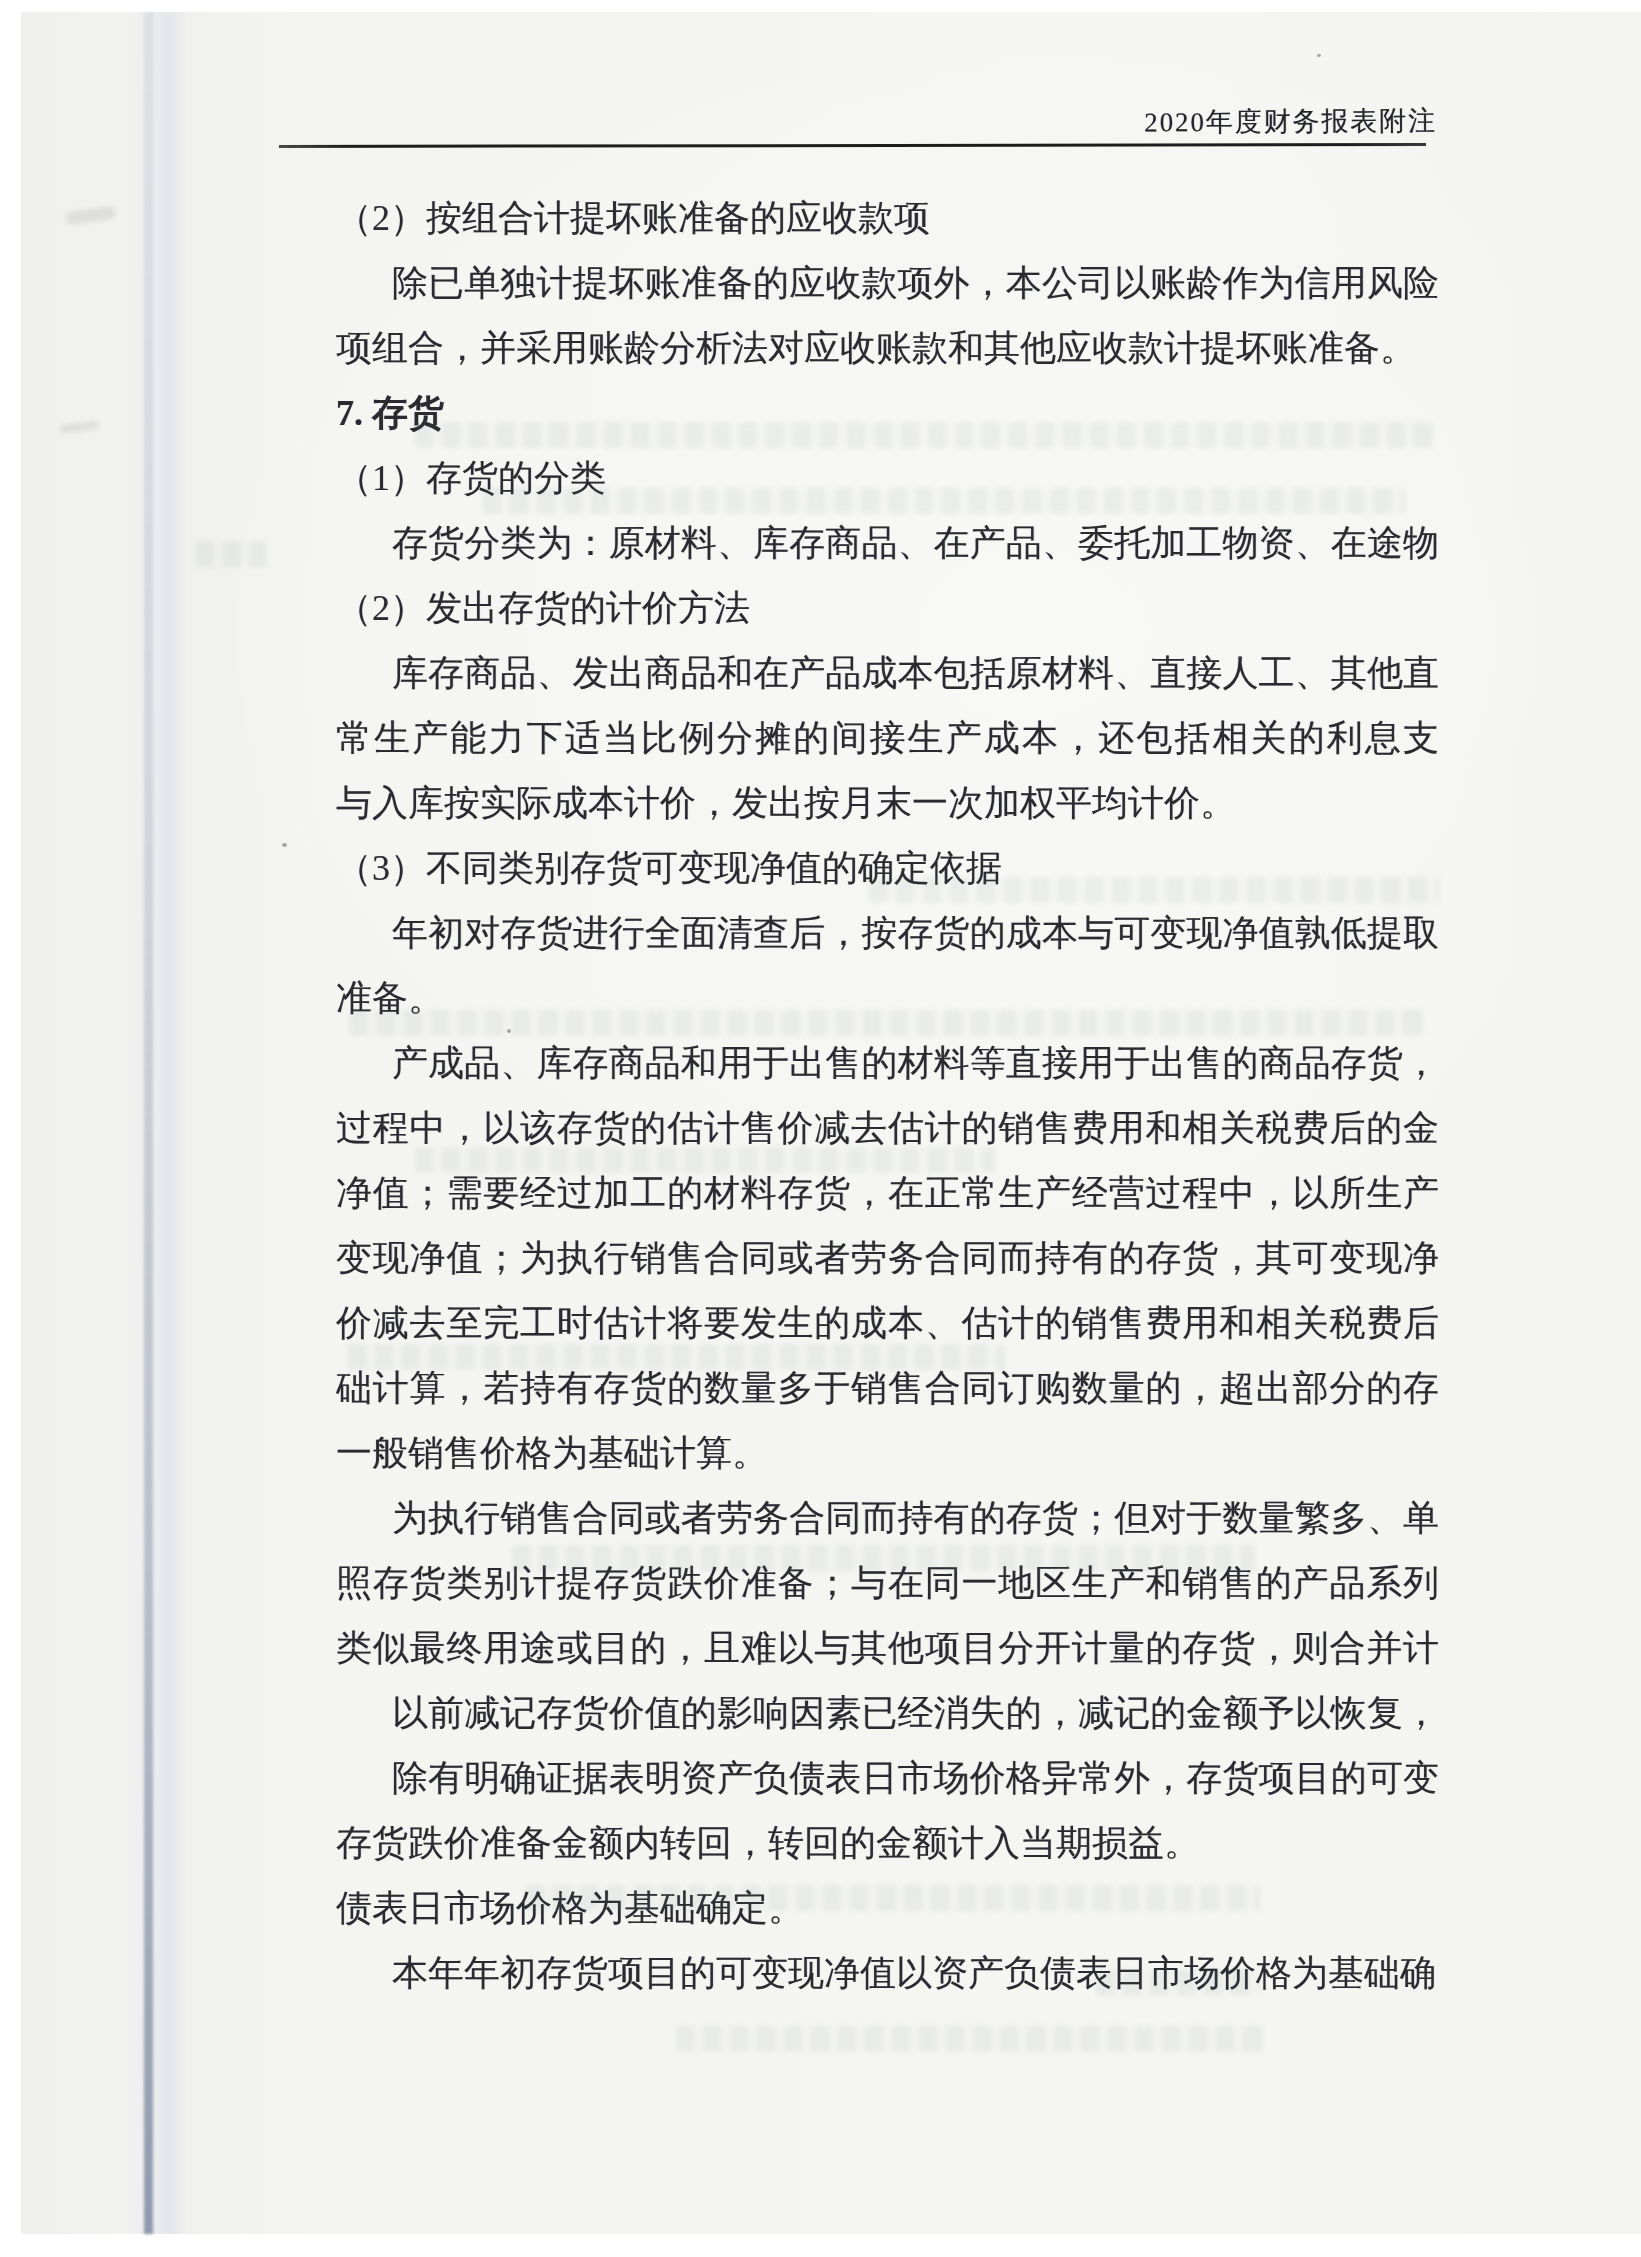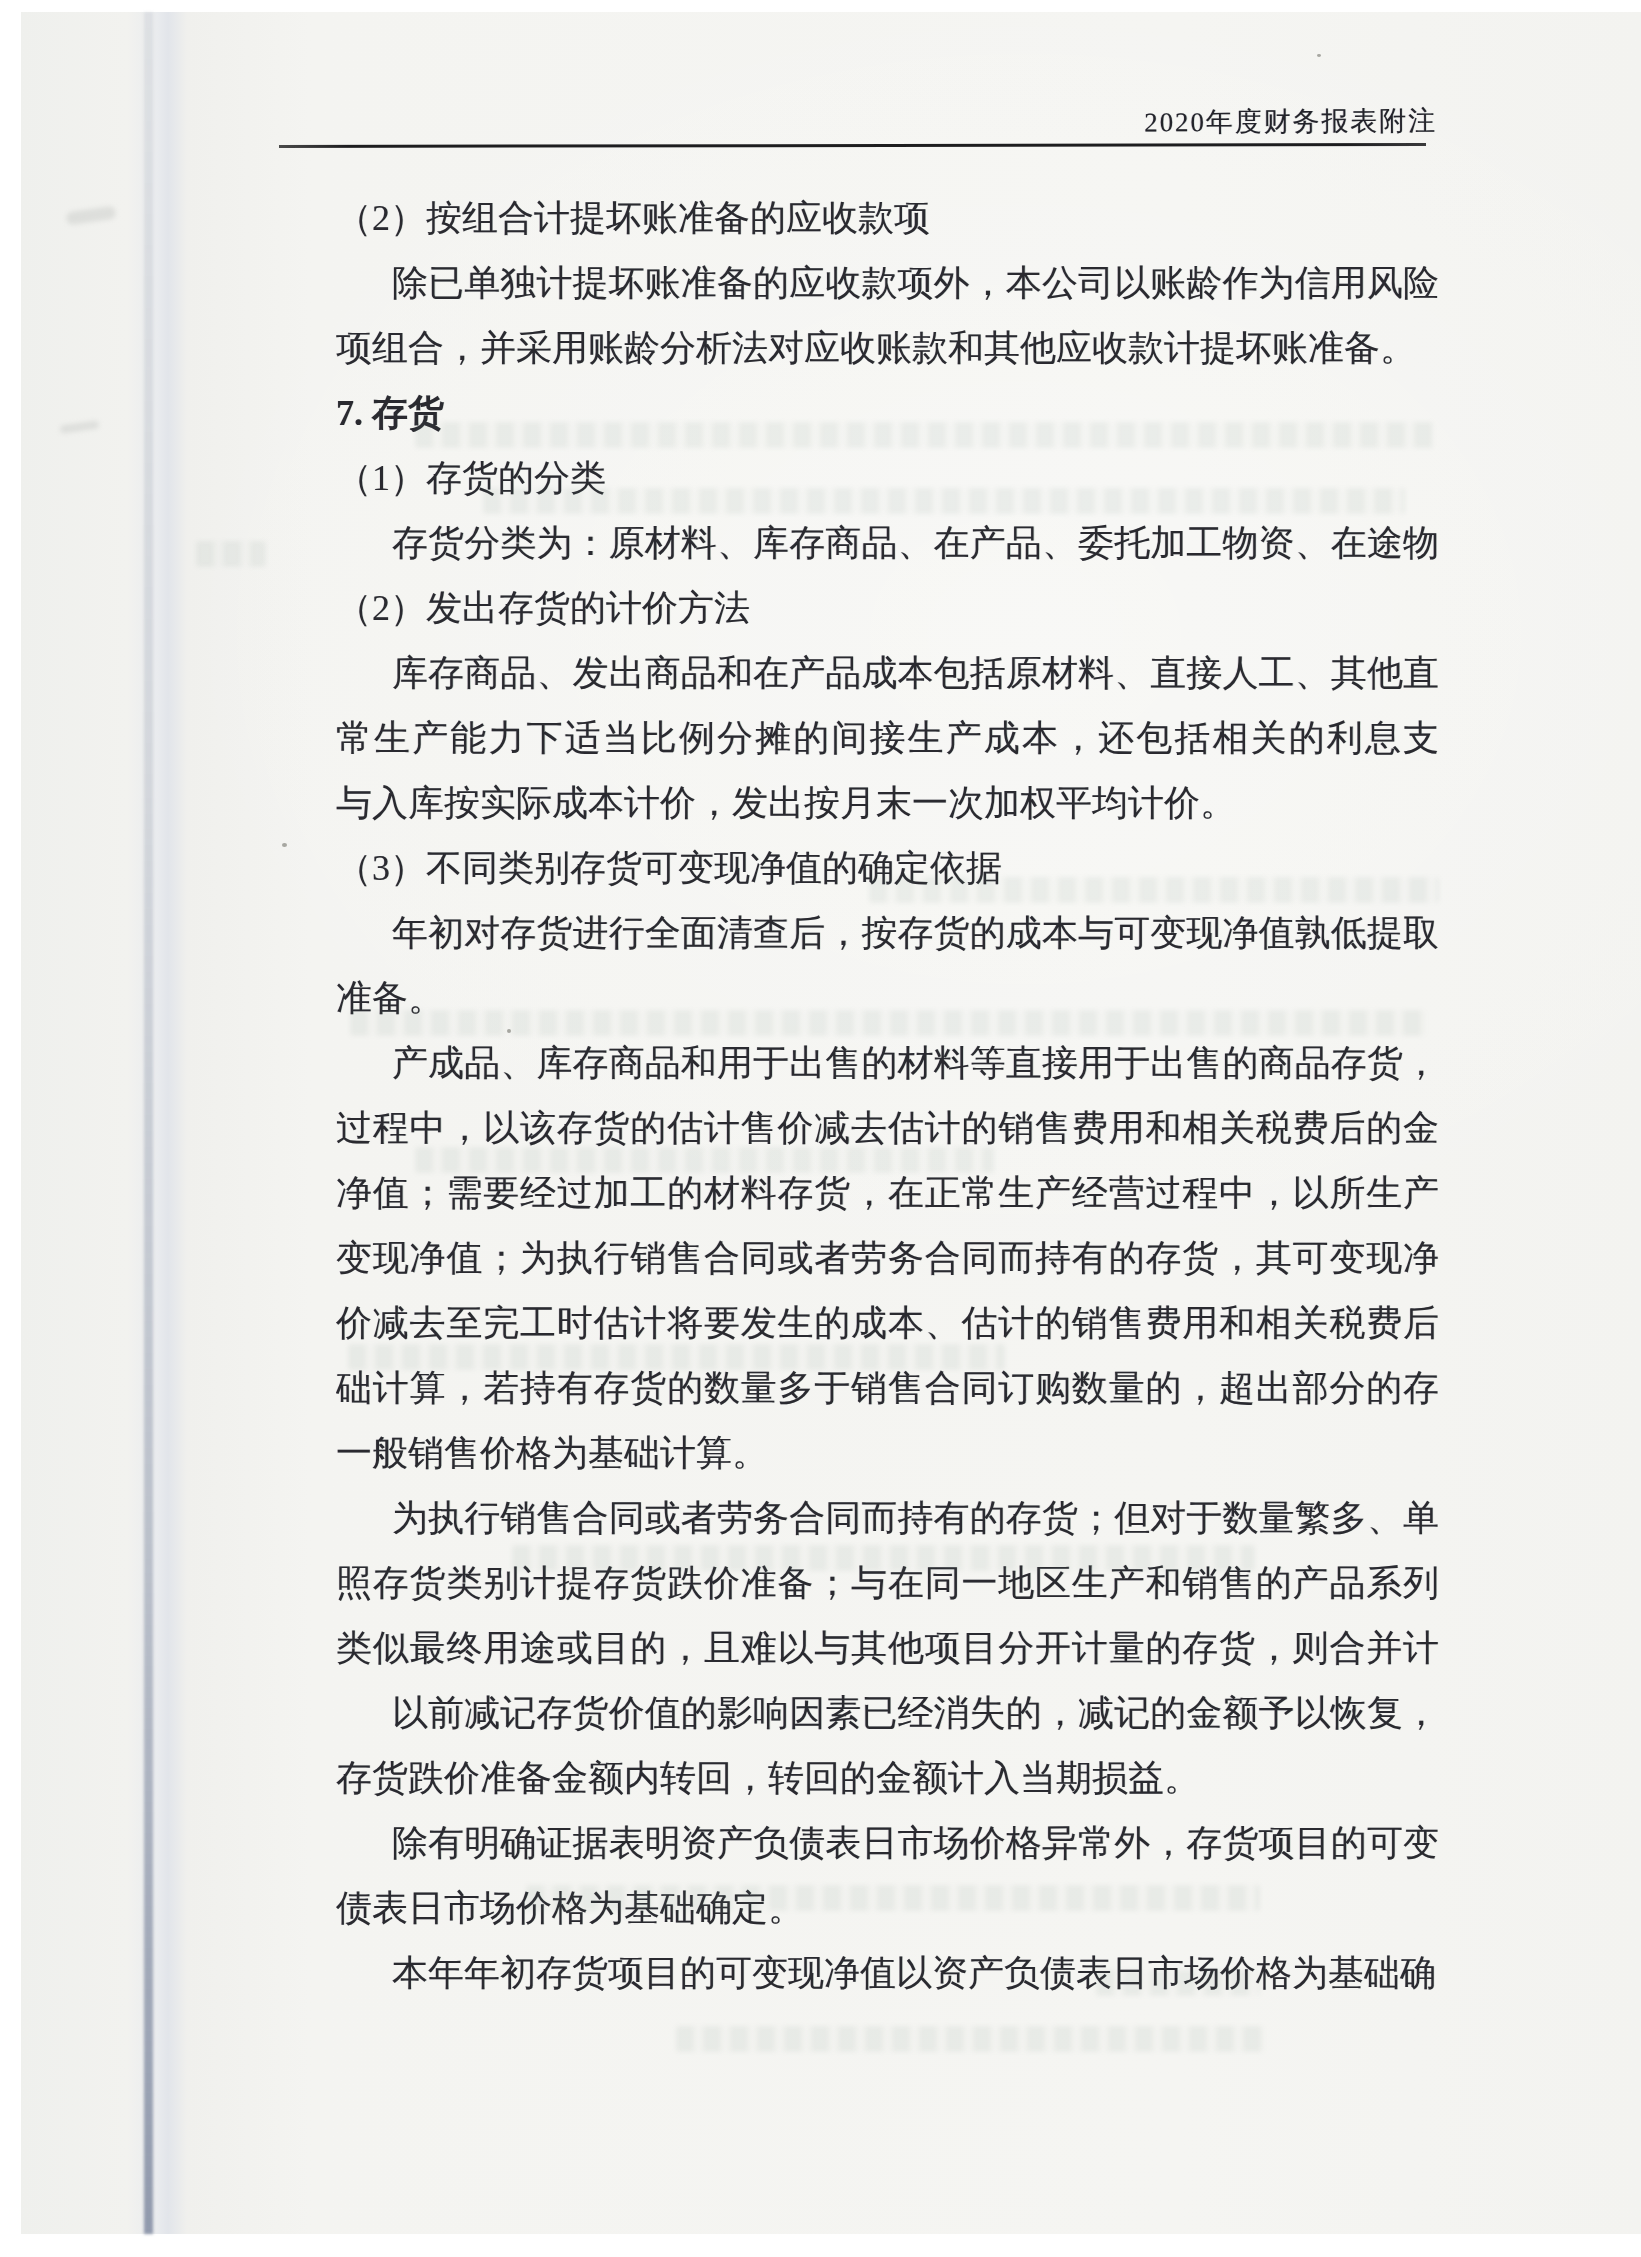--- a/index.html
+++ b/index.html
@@ -136,22 +136,22 @@
       <div class="line cont">过程中，以该存货的估计售价减去估计的销售费用和相关税费后的金额，确定其可变现</div>
       <div class="line cont">净值；需要经过加工的材料存货，在正常生产经营过程中，以所生产的产成品的估计售</div>
       <div class="line cont">变现净值；为执行销售合同或者劳务合同而持有的存货，其可变现净值以合同价格为基</div>
       <div class="line cont">价减去至完工时估计将要发生的成本、估计的销售费用和相关税费后的金额，确定其可</div>
       <div class="line cont">础计算，若持有存货的数量多于销售合同订购数量的，超出部分的存货的可变现净值以</div>
       <div class="line last">一般销售价格为基础计算。</div>
       <div class="line first">为执行销售合同或者劳务合同而持有的存货；但对于数量繁多、单价较低的存货，按</div>
       <div class="line cont">照存货类别计提存货跌价准备；与在同一地区生产和销售的产品系列相关、具有相同或</div>
       <div class="line cont">类似最终用途或目的，且难以与其他项目分开计量的存货，则合并计提存货跌价准备。</div>
       <div class="line first">以前减记存货价值的影响因素已经消失的，减记的金额予以恢复，并在原已计提的</div>
+      <div class="line first">除有明确证据表明资产负债表日市场价格异常外，存货项目的可变现净值以资产负</div>
       <div class="line last">存货跌价准备金额内转回，转回的金额计入当期损益。</div>
-      <div class="line first">除有明确证据表明资产负债表日市场价格异常外，存货项目的可变现净值以资产负</div>
       <div class="line last">债表日市场价格为基础确定。</div>
       <div class="line first-last">本年年初存货项目的可变现净值以资产负债表日市场价格为基础确定。</div>
     </div>
 
   <div class="ghost" style="left:415px;  top:422px;  width:1019px;"></div>
   <div class="ghost" style="left:483px;  top:488px;  width:922px;"></div>
   <div class="ghost" style="left:196px;  top:541px;  width:70px;"></div>
   <div class="ghost" style="left:869px;  top:877px;  width:570px;"></div>
   <div class="ghost" style="left:350px;  top:1010px; width:1077px;"></div>
   <div class="ghost" style="left:415px;  top:1147px; width:579px;"></div>

